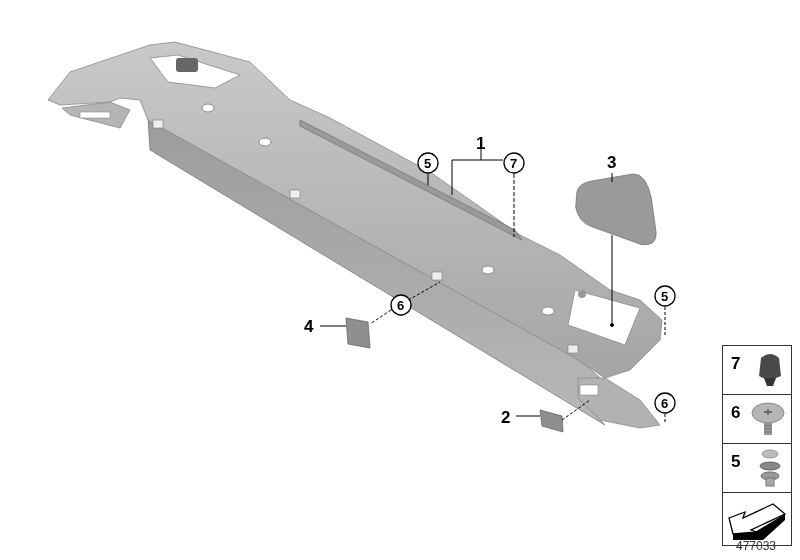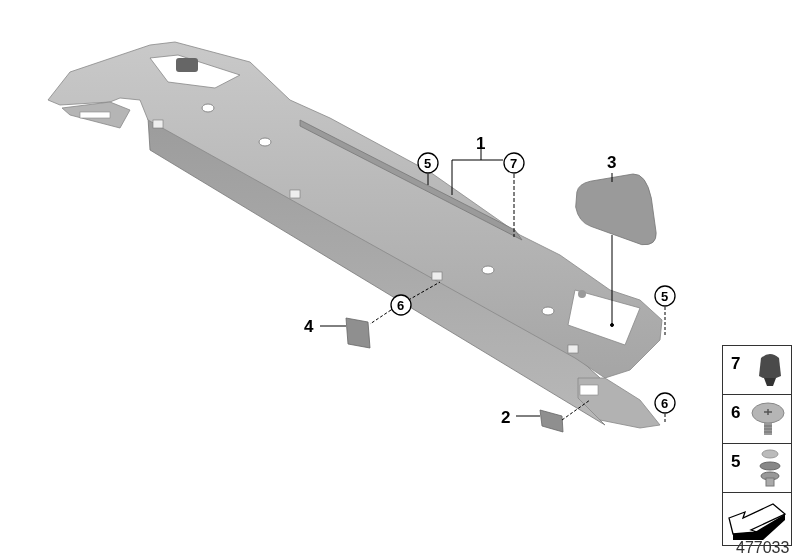--- a/index.html
+++ b/index.html
@@ -5,21 +5,21 @@
   html, body { margin:0; padding:0; background:#ffffff; }
   body { width:800px; height:560px; position:relative; overflow:hidden; font-family:"Liberation Sans", sans-serif; }
   #diagram { position:absolute; left:0; top:0; width:800px; height:560px; }
   .callout-num { font-family:"Liberation Sans", sans-serif; font-weight:bold; font-size:17px; fill:#000; }
   .circle-num { font-family:"Liberation Sans", sans-serif; font-weight:bold; font-size:13px; fill:#000; }
   .legend-box { position:absolute; left:722px; top:345px; width:68px; border:1px solid #333; background:#fff; }
   .legend-cell { position:relative; height:48px; border-bottom:1px solid #333; }
   .legend-cell:last-child { border-bottom:none; height:52px; }
   .legend-num { position:absolute; left:8px; top:8px; font-weight:bold; font-size:17px; color:#000; }
   .legend-icon { position:absolute; right:4px; top:4px; }
-  .diagram-id { position:absolute; left:736px; top:539px; font-size:16px; color:#333; }
+  .diagram-id { position:absolute; left:736px; top:539px; font-size:12px; color:#333; }
 </style>
 </head>
 <body>
 
 <svg id="diagram" viewBox="0 0 800 560" xmlns="http://www.w3.org/2000/svg">
   <defs>
     <linearGradient id="gTop" x1="0" y1="0" x2="0" y2="1">
       <stop offset="0" stop-color="#c9c9c9"></stop>
       <stop offset="1" stop-color="#a5a5a5"></stop>
     </linearGradient>

